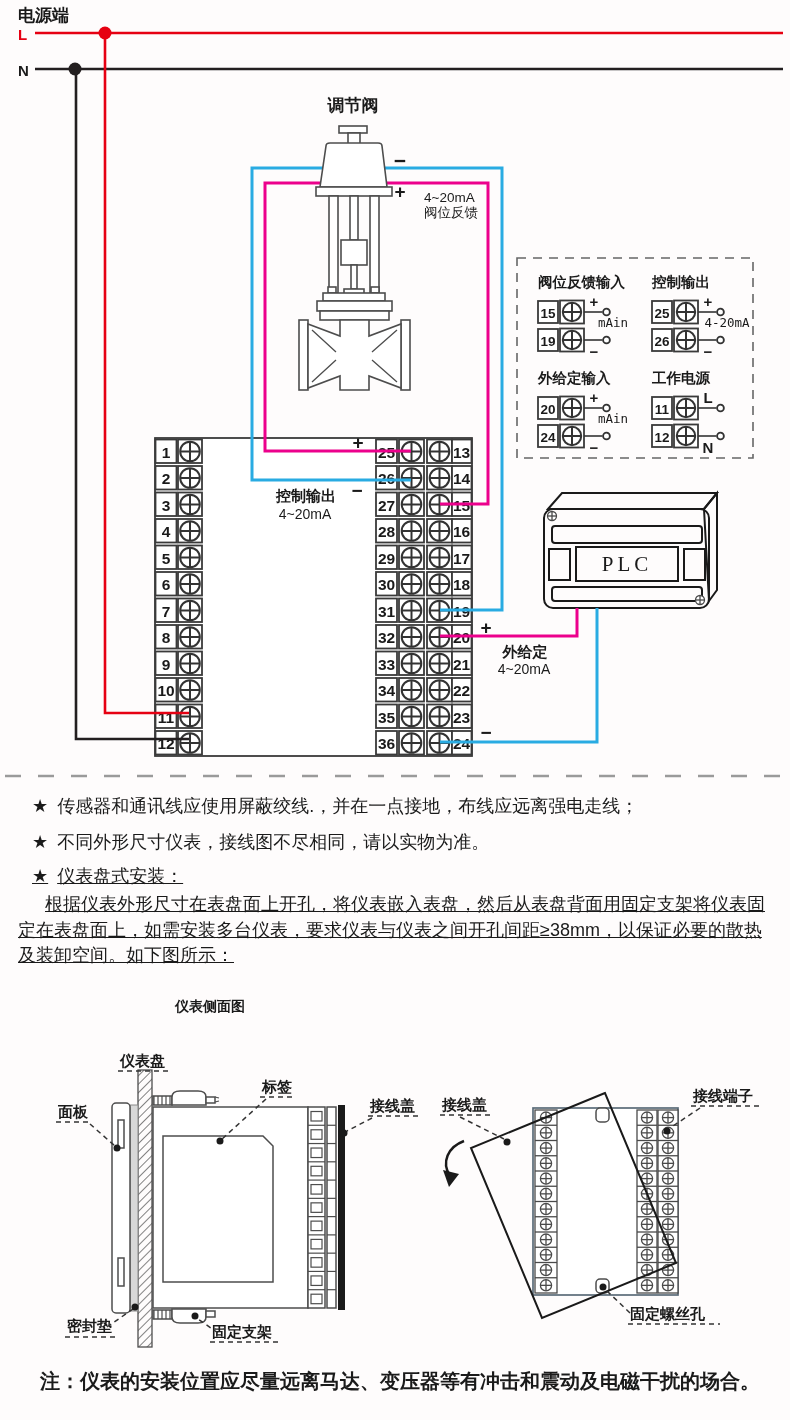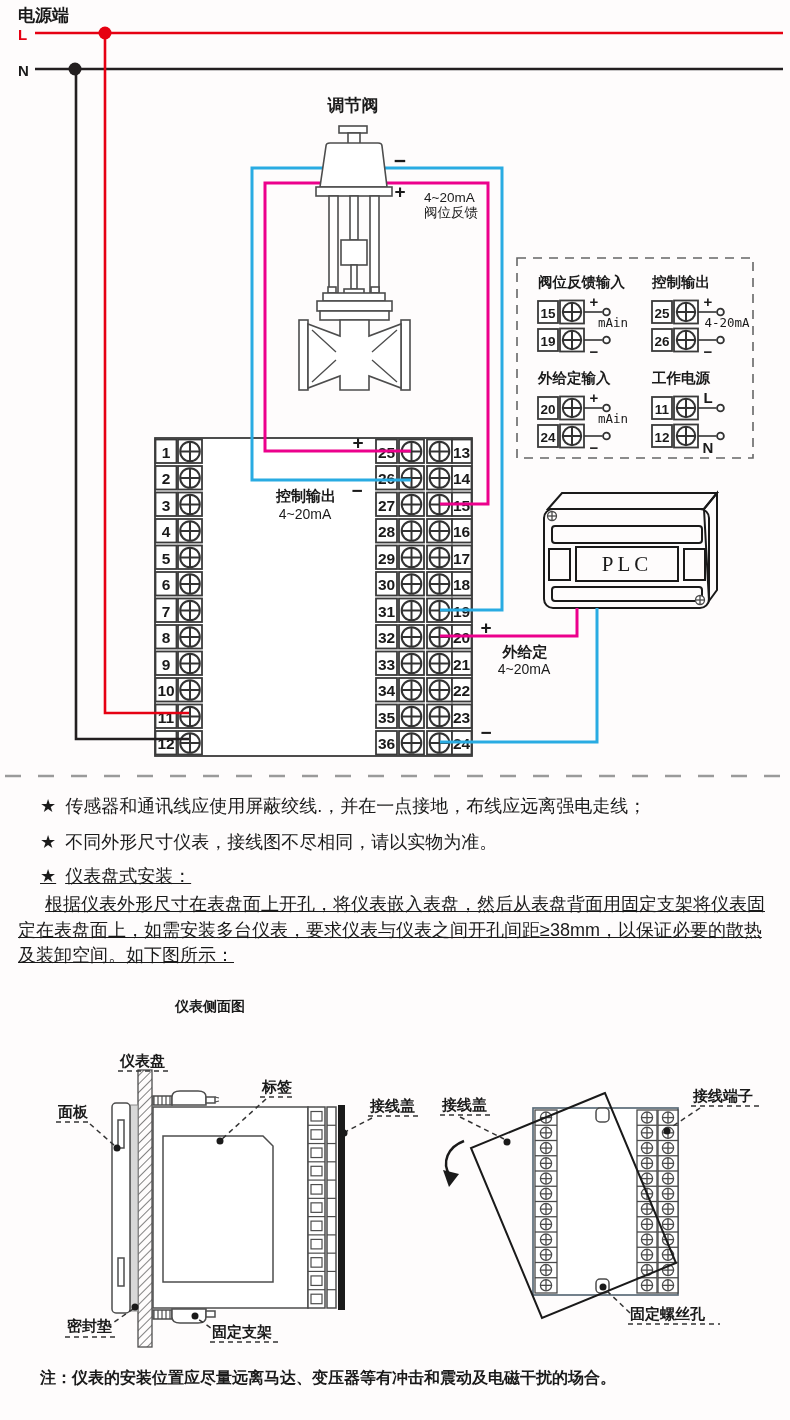--- a/index.html
+++ b/index.html
@@ -30,27 +30,27 @@
   .dashedbox{fill:none;stroke:#666;stroke-width:1.6;stroke-dasharray:9 7;}
   .sep{stroke:#9a9a9a;stroke-width:2.6;stroke-dasharray:16 17;}
   .dlbl{font-size:15px;font-weight:bold;}
   .dunder{stroke:#333;stroke-width:1.6;stroke-dasharray:5 4;}
   .dlead{stroke:#333;stroke-width:1.5;stroke-dasharray:5 4;fill:none;}
   .ddot{fill:#1a1a1a;}
   .mech{stroke:#4d4d4d;stroke-width:1.5;fill:#fff;}
   .mech2{stroke:#4d4d4d;stroke-width:1.2;fill:none;}
   .rear{stroke:#5b6b78;stroke-width:1.7;fill:#fff;}
   .notes{position:absolute;left:0;top:780px;width:790px;font-size:18px;}
-  .bullet{position:absolute;left:40px;white-space:nowrap;}
+  .bullet{position:absolute;left:32px;white-space:nowrap;}
   .bullet .star{margin-right:9px;}
   .para{position:absolute;top:112px;left:18px;width:758px;line-height:25.5px;
         text-indent:27px;margin:0;text-decoration:underline;}
   .sideview-title{position:absolute;left:175px;top:998px;font-size:14px;font-weight:bold;
         font-family:"Liberation Serif",serif;}
-  .footnote{position:absolute;left:40px;top:1368px;font-size:16px;font-weight:600;white-space:nowrap;}
+  .footnote{position:absolute;left:40px;top:1368px;font-size:20px;font-weight:600;white-space:nowrap;}
 </style>
 </head>
 <body>
 
 <svg id="top-svg" width="790" height="790" viewBox="0 0 790 790" style="top:0;">
 
   <g>
     <text x="18" y="21" class="cnlabel">电源端</text>
     <text x="18" y="40" style="font-size:15px;font-weight:bold;fill:#e60012;">L</text>
     <text x="18" y="76" style="font-size:15px;font-weight:bold;">N</text>

